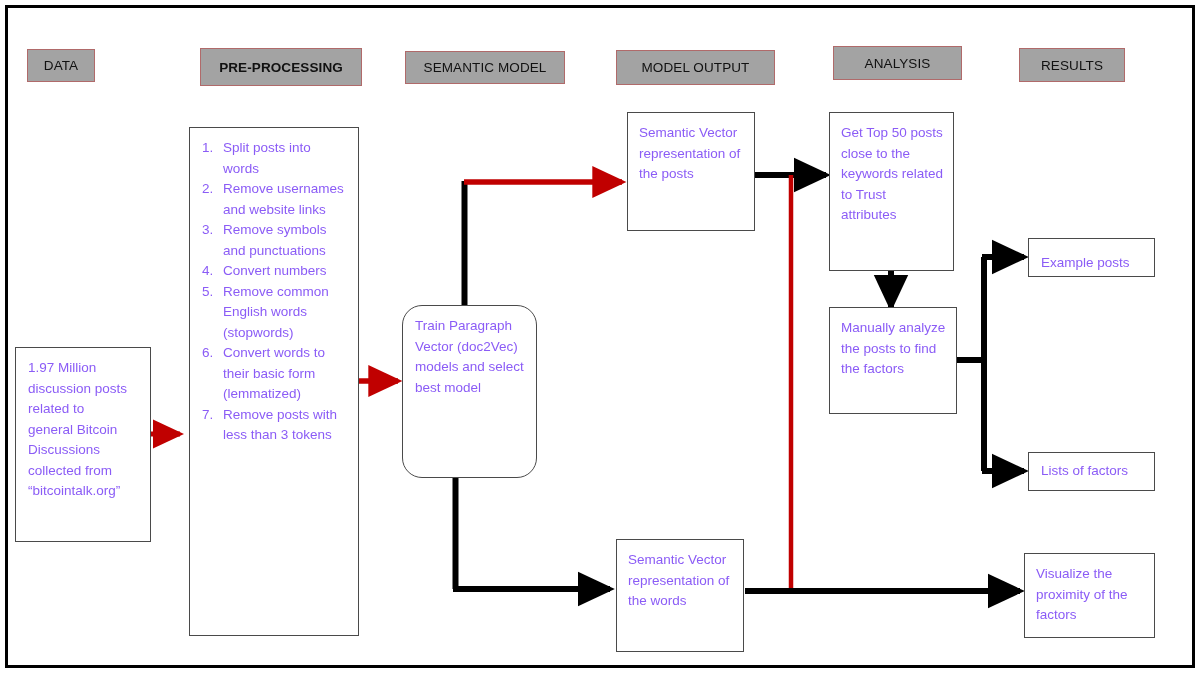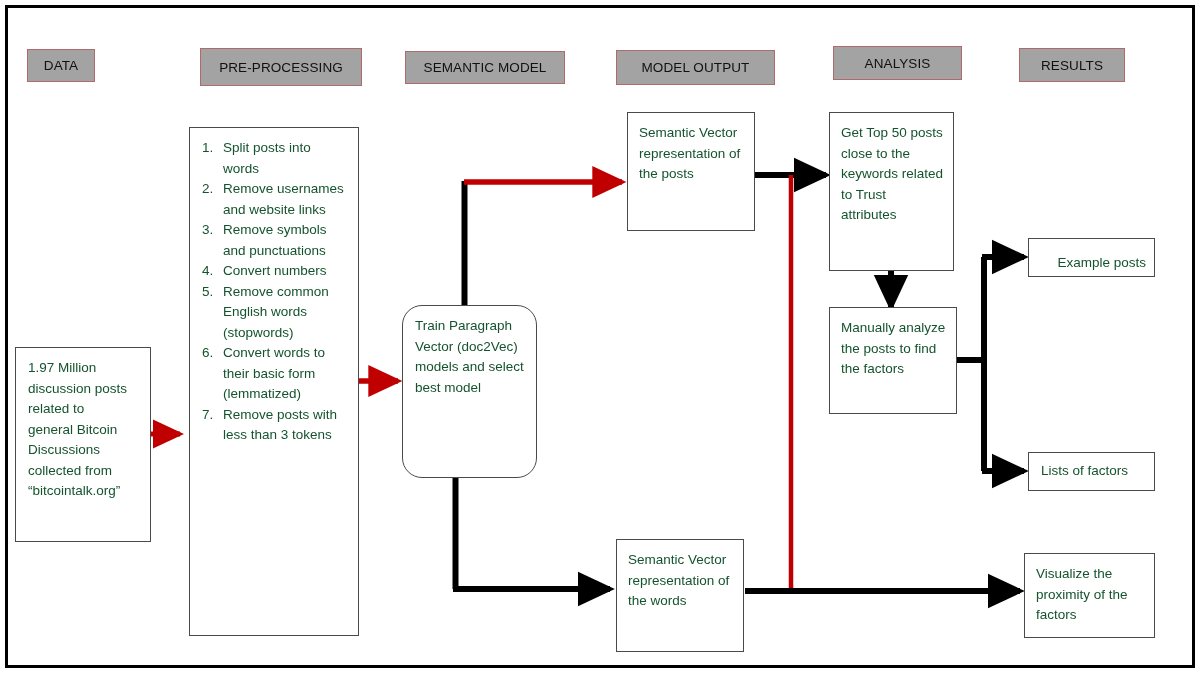--- a/index.html
+++ b/index.html
@@ -32,21 +32,21 @@
     letter-spacing:.1px;
     white-space:nowrap;
   }
   .node{
     position:absolute;
     border:1.2px solid #4a4a4a;
     background:#ffffff;
     box-sizing:border-box;
     font-size:13.5px;
     line-height:1.52;
-    color:#14532d;
+    color:#8b5cf6;
     padding:8px 9px 8px 11px;
   }
   .node.center-v{display:flex;align-items:center;}
   ol.steps{
     margin:0;
     padding:0 0 0 27px;
     font-size:13.5px;
     line-height:1.52;
   }
   ol.steps li{
@@ -116,21 +116,21 @@
 
     <g>
       <line x1="745" y1="591" x2="1020" y2="591" stroke="#000000" stroke-width="6" marker-end="url(#ahB)"></line>
     </g>
   </svg>
 
   <div class="hdr" style="left:27px; top:49px; width:68px; height:33px;">
     <span>DATA</span>
   </div>
 
-  <div class="hdr" style="left:200px; top:48px; width:162px; height:38px;">
+  <div class="hdr" style="left:200px; top:48px; width:162px; height:38px;font-weight:bold;">
     <span>PRE-PROCESSING</span>
   </div>
 
   <div class="hdr" style="left:405px; top:51px; width:160px; height:33px;">
     <span>SEMANTIC MODEL</span>
   </div>
 
   <div class="hdr" style="left:616px; top:50px; width:159px; height:35px;">
     <span>MODEL OUTPUT</span>
   </div>
@@ -172,21 +172,21 @@
   </div>
 
   <div class="node" style="left:829px; top:112px; width:125px; height:159px; padding:10px 8px 8px 11px;">
     <span>Get Top 50 posts close to the keywords related to Trust attributes</span>
   </div>
 
   <div class="node" style="left:829px; top:307px; width:128px; height:107px; padding:10px 8px 8px 11px;">
     <span>Manually analyze the posts to find the factors</span>
   </div>
 
-  <div class="node center-v" style="left:1028px; top:238px; width:127px; height:39px; padding:12px 8px 0 12px;justify-content:flex-end;">
+  <div class="node center-v" style="left:1028px; top:238px; width:127px; height:39px; padding:12px 8px 0 12px;">
     <span>Example posts</span>
   </div>
 
   <div class="node center-v" style="left:1028px; top:452px; width:127px; height:39px; padding:0 8px 0 12px;">
     <span>Lists of factors</span>
   </div>
 
   <div class="node" style="left:1024px; top:553px; width:131px; height:85px; padding:10px 8px 8px 11px;">
     <span>Visualize the proximity of the factors</span>
   </div>

